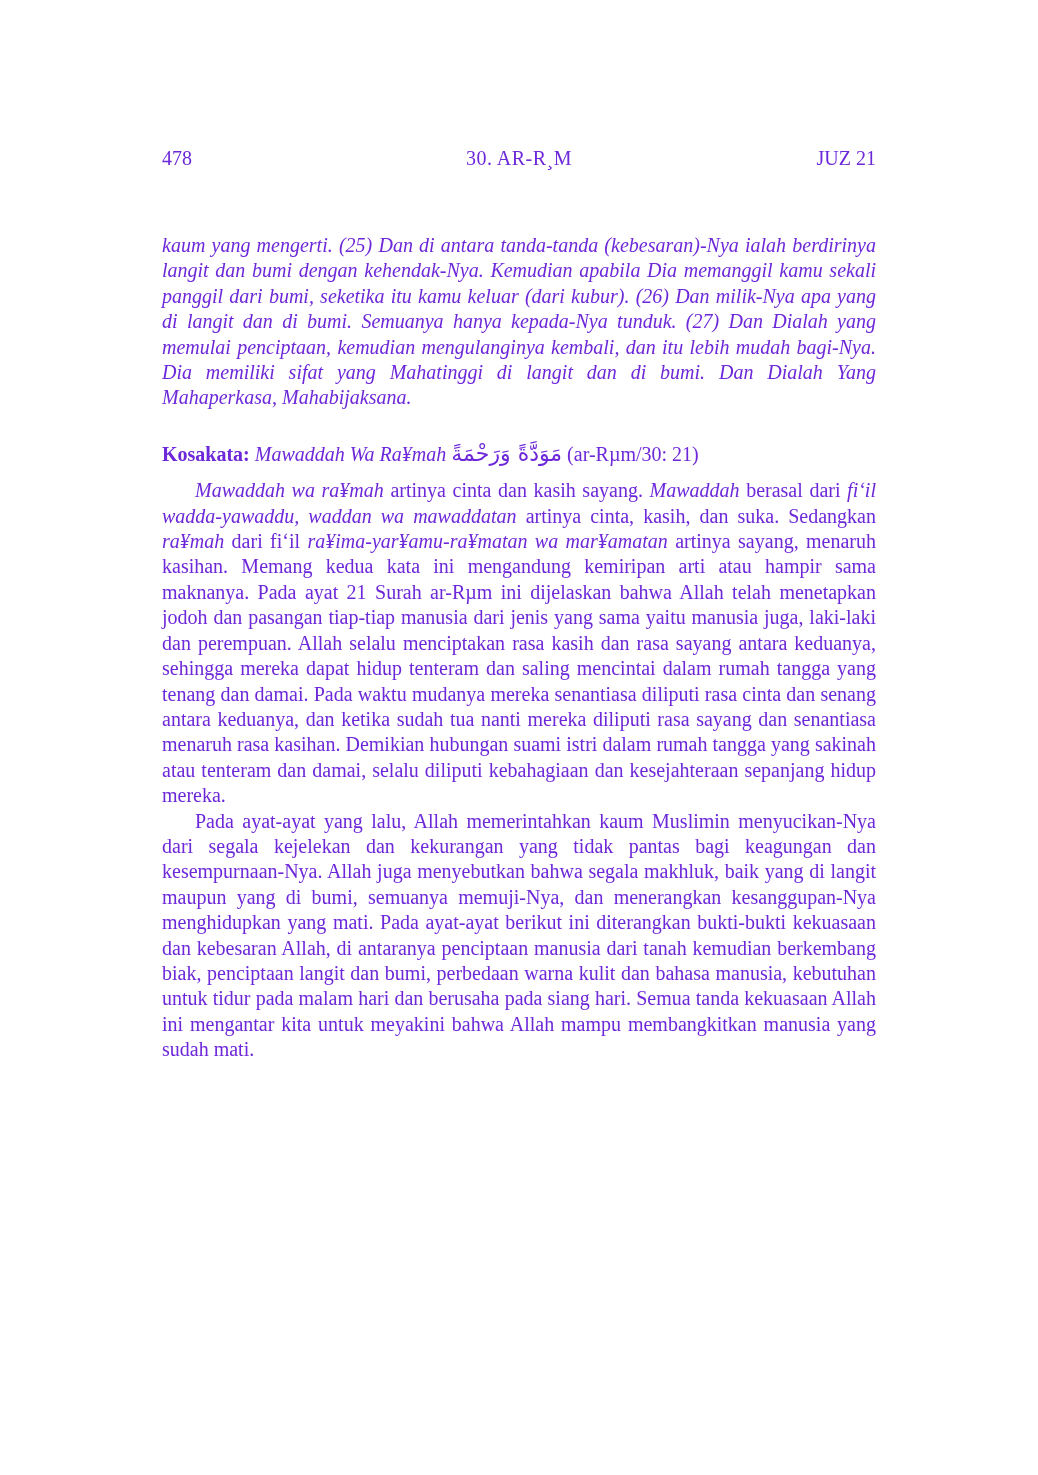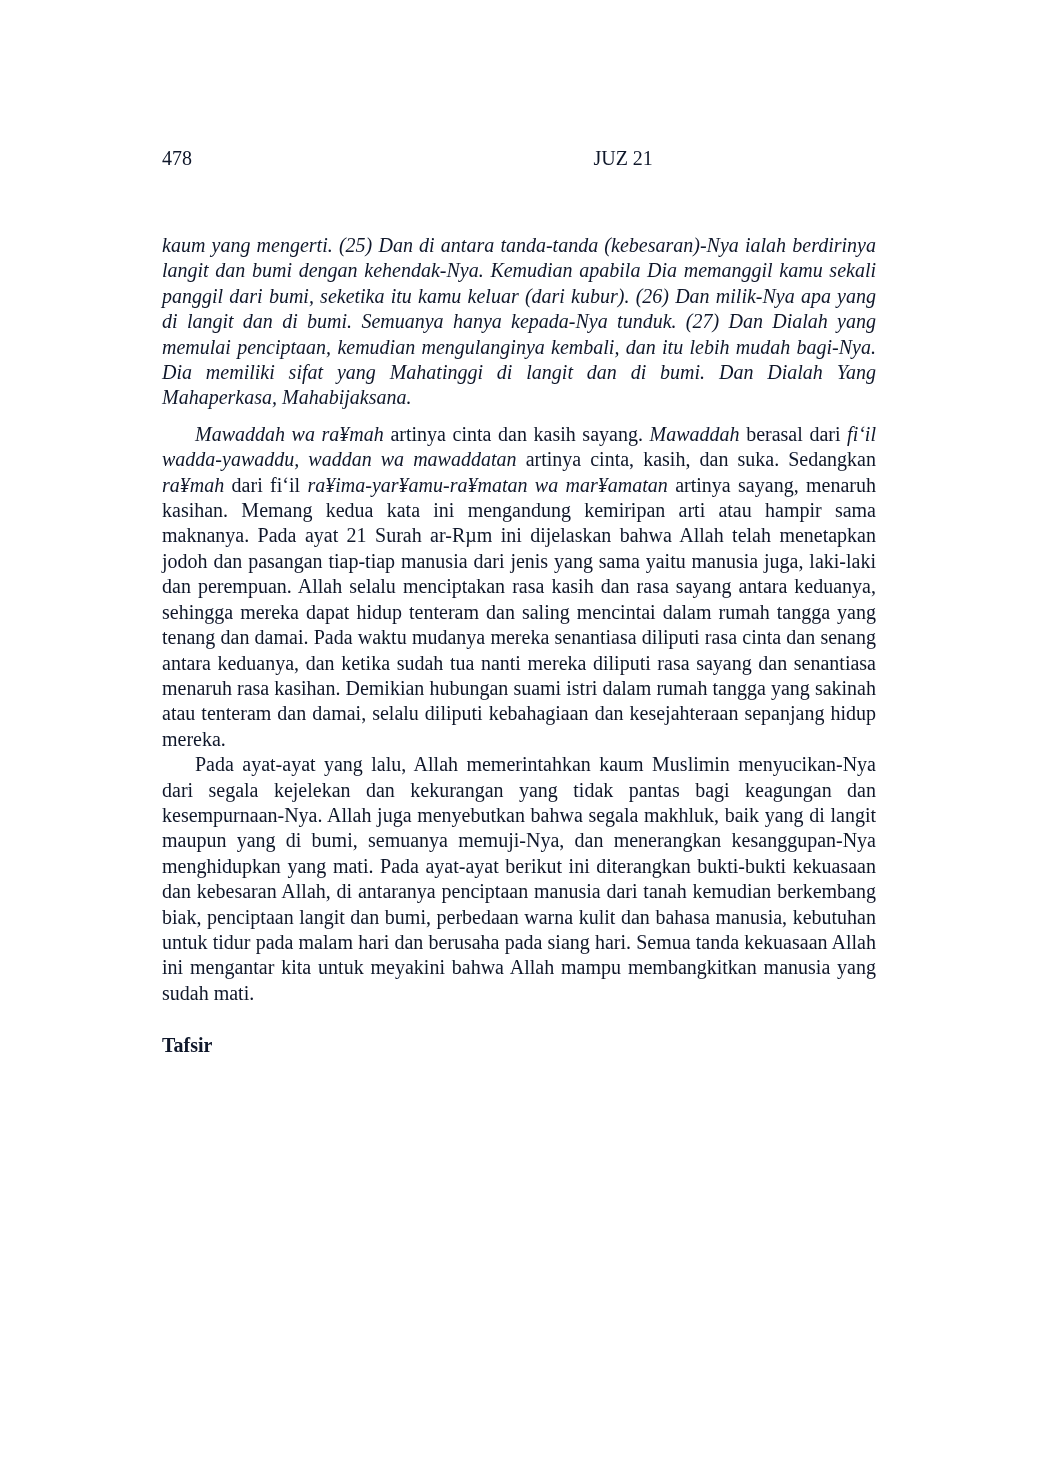--- a/index.html
+++ b/index.html
@@ -2,21 +2,21 @@
 <html><head>
 <meta charset="utf-8">
 <style>
   html, body { margin: 0; padding: 0; background: #ffffff; }
   .page {
     position: relative;
     width: 1038px;
     height: 1475px;
     background: #ffffff;
     font-family: "Liberation Serif", serif;
-    color: #0f172a;
+    color: #6d28d9;
     overflow: hidden;
   }
   .content {
     position: absolute;
     left: 162px;
     top: 146px;
     width: 714px;
   }
   .page-header {
     display: grid;
@@ -56,28 +56,29 @@
   .indent { text-indent: 33px; }
 </style>
 </head>
 <body>
 
 <div class="page">
   <div class="content">
 
     <div class="page-header">
       <span class="hdr-left">478</span>
+      <span class="hdr-center">30. AR-R¸M</span>
       <span class="hdr-right">JUZ 21</span>
     </div>
 
     <p class="body-text translation"><span class="it">kaum yang mengerti. (25) Dan di antara tanda-tanda (kebesaran)-Nya ialah berdirinya langit dan bumi dengan kehendak-Nya. Kemudian apabila Dia memanggil kamu sekali panggil dari bumi, seketika itu kamu keluar (dari kubur). (26) Dan milik-Nya apa yang di langit dan di bumi. Semuanya hanya kepada-Nya tunduk.  (27) Dan Dialah yang memulai penciptaan, kemudian mengulanginya kembali, dan itu lebih mudah bagi-Nya. Dia memiliki sifat yang Mahatinggi di langit dan di bumi. Dan Dialah Yang Mahaperkasa, Mahabijaksana.</span></p>
 
+    <p class="body-text kosakata-line"><span class="bd">Kosakata: </span><span class="it">Mawaddah Wa Ra¥mah </span><span class="ar">مَوَدَّةً وَرَحْمَةً</span><span> (ar-Rµm/30: 21)</span></p>
 
     <p class="body-text kosakata-body indent"><span class="it">Mawaddah wa ra¥mah</span><span> artinya cinta dan kasih sayang. </span><span class="it">Mawaddah</span><span> berasal dari </span><span class="it">fi‘il wadda-yawaddu, waddan wa mawaddatan</span><span> artinya cinta, kasih, dan suka. Sedangkan </span><span class="it">ra¥mah</span><span> dari fi‘il </span><span class="it">ra¥ima-yar¥amu-ra¥matan wa mar¥amatan</span><span> artinya sayang, menaruh kasihan. Memang kedua kata ini mengandung kemiripan arti atau hampir sama maknanya. Pada ayat 21 Surah ar-Rµm ini dijelaskan bahwa Allah telah menetapkan jodoh dan pasangan tiap-tiap manusia dari jenis yang sama yaitu manusia juga, laki-laki dan perempuan. Allah selalu menciptakan rasa kasih dan rasa sayang antara keduanya, sehingga mereka dapat hidup tenteram dan saling mencintai dalam rumah tangga yang tenang dan damai. Pada waktu mudanya mereka senantiasa diliputi rasa cinta dan senang antara keduanya, dan ketika sudah tua nanti mereka diliputi rasa sayang dan senantiasa menaruh rasa kasihan. Demikian hubungan suami istri dalam rumah tangga yang sakinah atau tenteram dan damai, selalu diliputi kebahagiaan dan kesejahteraan sepanjang hidup mereka.</span></p>
 
 
     <p class="body-text indent"><span>Pada ayat-ayat yang lalu, Allah memerintahkan kaum Muslimin menyucikan-Nya dari segala kejelekan dan kekurangan yang tidak pantas bagi keagungan dan kesempurnaan-Nya. Allah juga menyebutkan bahwa segala makhluk, baik yang di langit maupun yang di bumi, semuanya memuji-Nya, dan menerangkan kesanggupan-Nya menghidupkan yang mati. Pada ayat-ayat berikut ini diterangkan bukti-bukti kekuasaan dan kebesaran Allah, di antaranya penciptaan manusia dari tanah kemudian berkembang biak, penciptaan langit dan bumi, perbedaan warna kulit dan bahasa manusia, kebutuhan untuk tidur pada malam hari dan berusaha pada siang hari. Semua tanda kekuasaan Allah ini mengantar kita untuk meyakini bahwa Allah mampu membangkitkan manusia yang sudah mati.</span></p>
 
-    <h3 class="section-heading">Tafsir</h3>
 
 
   </div>
 </div>
 
 </body></html>

